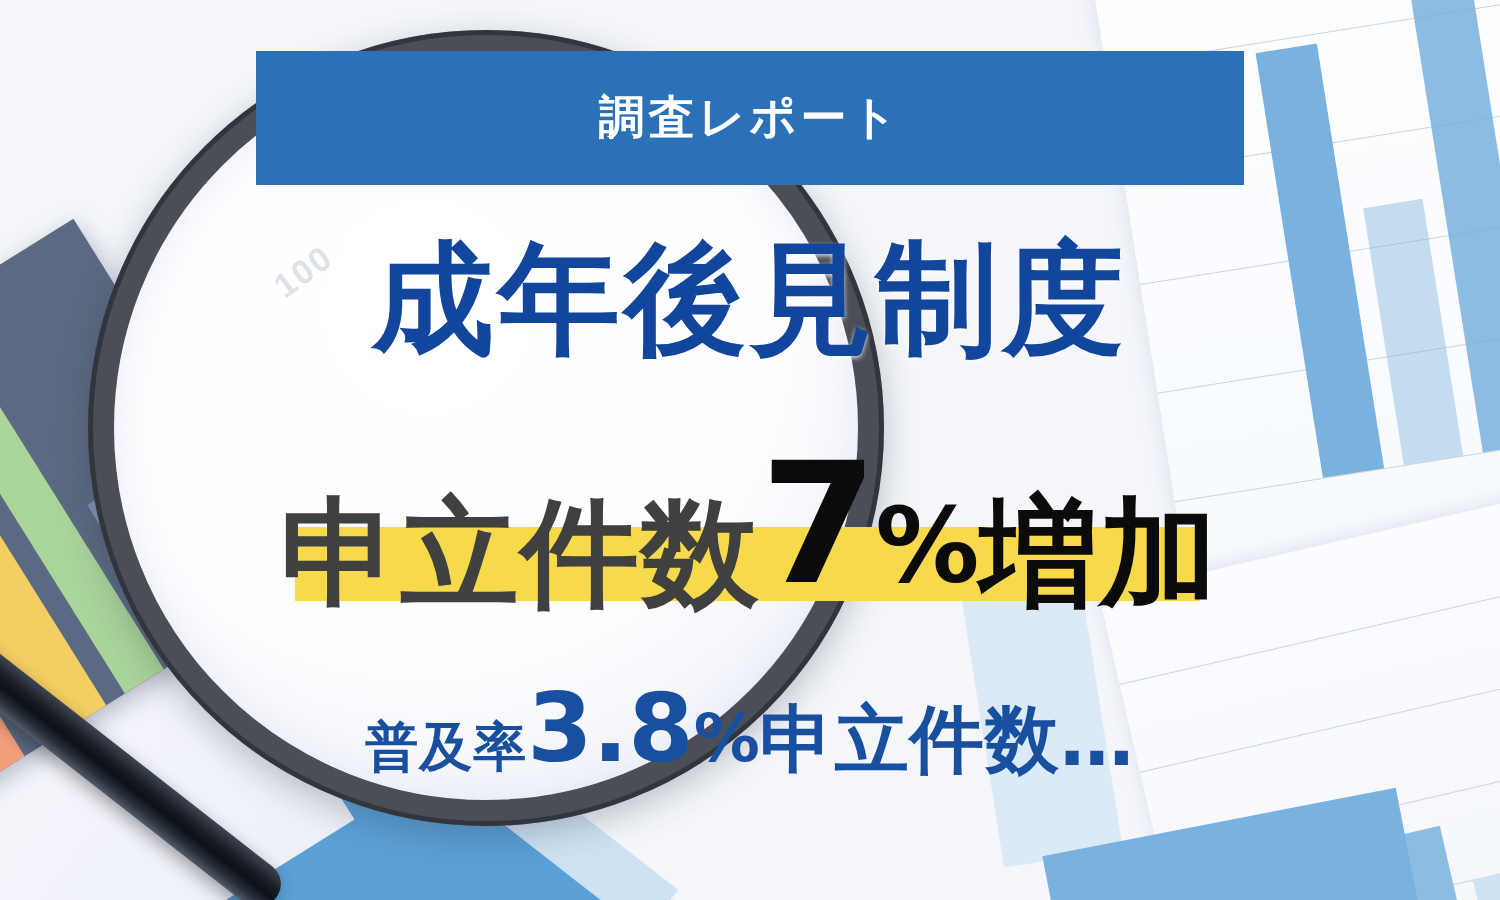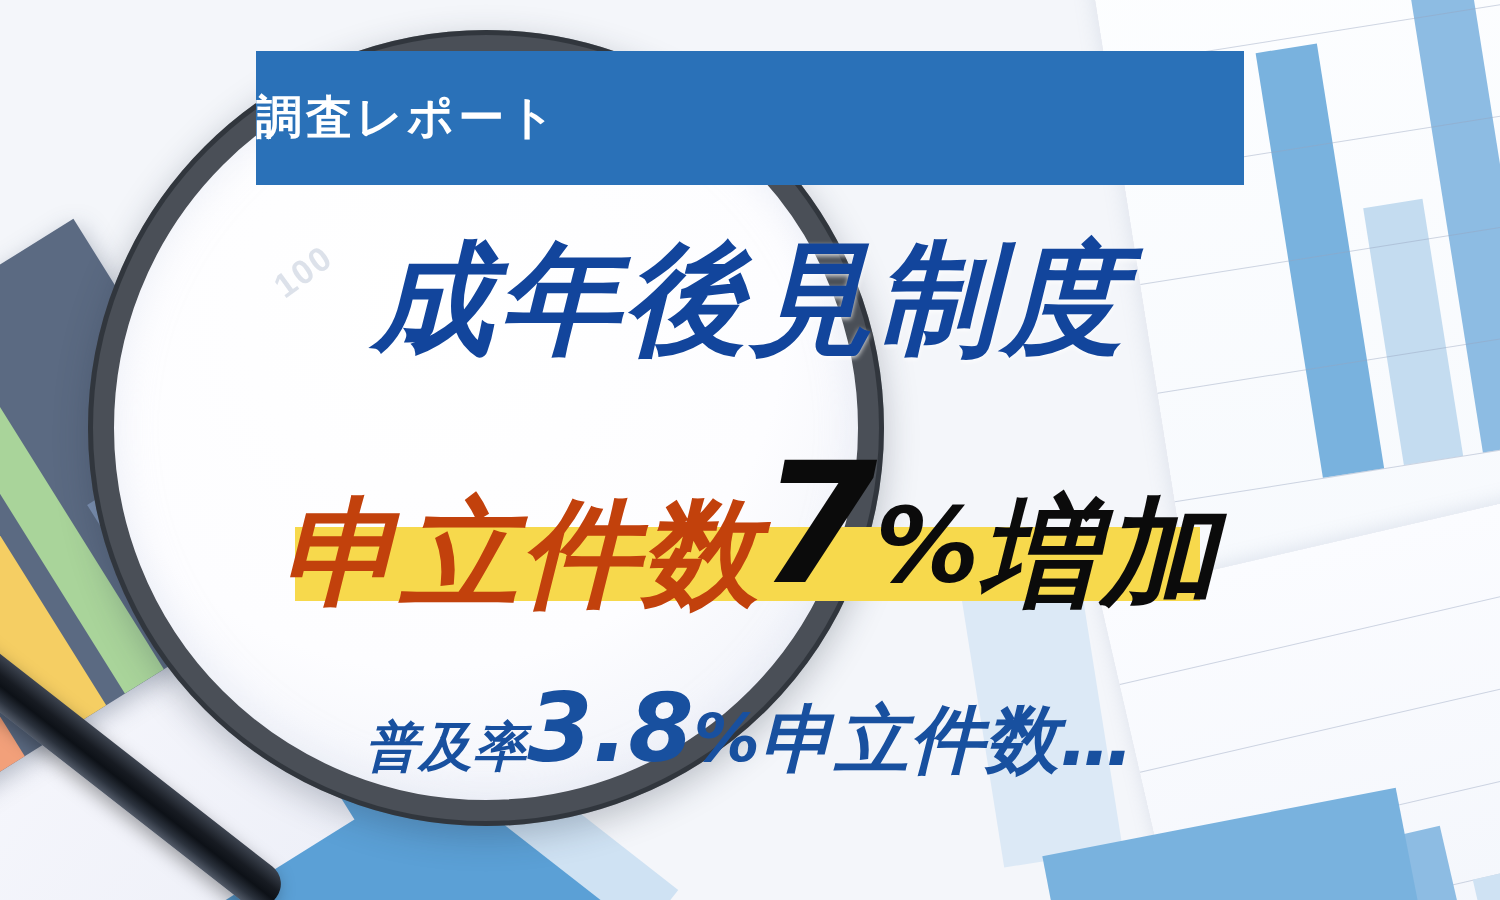--- a/index.html
+++ b/index.html
@@ -67,33 +67,33 @@
   }
   #lens-watermark{
     position:absolute;left:272px;top:252px;
     font-size:34px;color:rgba(175,185,205,.42);
     transform:rotate(-36deg);letter-spacing:2px;font-weight:700;
   }
 
   
   #banner{
     position:absolute;left:256px;top:51px;width:988px;height:134px;
-    display:flex;align-items:center;justify-content:space-between;gap:34px;
+    display:flex;align-items:center;justify-content:center;gap:34px;
   }
   #banner-label{
     color:#ffffff;font-weight:700;font-size:46px;letter-spacing:4px;
     font-family:"DejaVu Sans","Liberation Sans",sans-serif;
   }
   #banner-year{
     color:#ffffff;font-weight:700;font-size:96px;letter-spacing:2px;line-height:1;
     font-family:"DejaVu Sans","Liberation Sans",sans-serif;
   }
 
   
-  #headline{position:absolute;left:0;top:0;width:1500px;height:900px;pointer-events:none;font-style:italic;}
+  #headline{position:absolute;left:0;top:0;width:1500px;height:900px;pointer-events:none;}
   .line{position:absolute;width:100%;text-align:center;white-space:nowrap;}
 
   #line-title{
     top:238px;font-size:122px;line-height:1;font-weight:700;color:#12459C;
     letter-spacing:4px;
     font-family:"DejaVu Sans","Liberation Sans",sans-serif;
     text-shadow:0 2px 5px rgba(255,255,255,.8);
   }
 
   #hl-wrap{position:absolute;top:440px;width:100%;height:190px;}
@@ -169,21 +169,21 @@
     <span id="banner-label">調査レポート</span>
   </div>
 
   <div id="headline">
 
     <div class="line" id="line-title" style="color: rgb(18, 69, 156);">成年後見制度</div>
 
     <div id="hl-wrap">
       <div id="hl-bar" style="background: rgb(247, 217, 76);"></div>
       <div id="line-stat">
-        <span id="stat-a" style="color: #c2410c;">申立件数</span><span id="stat-num" style="color: rgb(11, 11, 11);">7</span><span id="stat-pct" style="color: rgb(11, 11, 11);">%</span><span id="stat-b" style="color: rgb(11, 11, 11);">増加</span>
+        <span id="stat-a" style="color: #404040;">申立件数</span><span id="stat-num" style="color: rgb(11, 11, 11);">7</span><span id="stat-pct" style="color: rgb(11, 11, 11);">%</span><span id="stat-b" style="color: rgb(11, 11, 11);">増加</span>
       </div>
     </div>
 
     <div class="line" id="line-sub" style="color: rgb(24, 80, 159);">
       <span id="sub-a">普及率</span><span id="sub-num">3.8</span><span id="sub-pct">%</span><span id="sub-b">申立件数…</span>
     </div>
 
   </div>
 </div>
 

